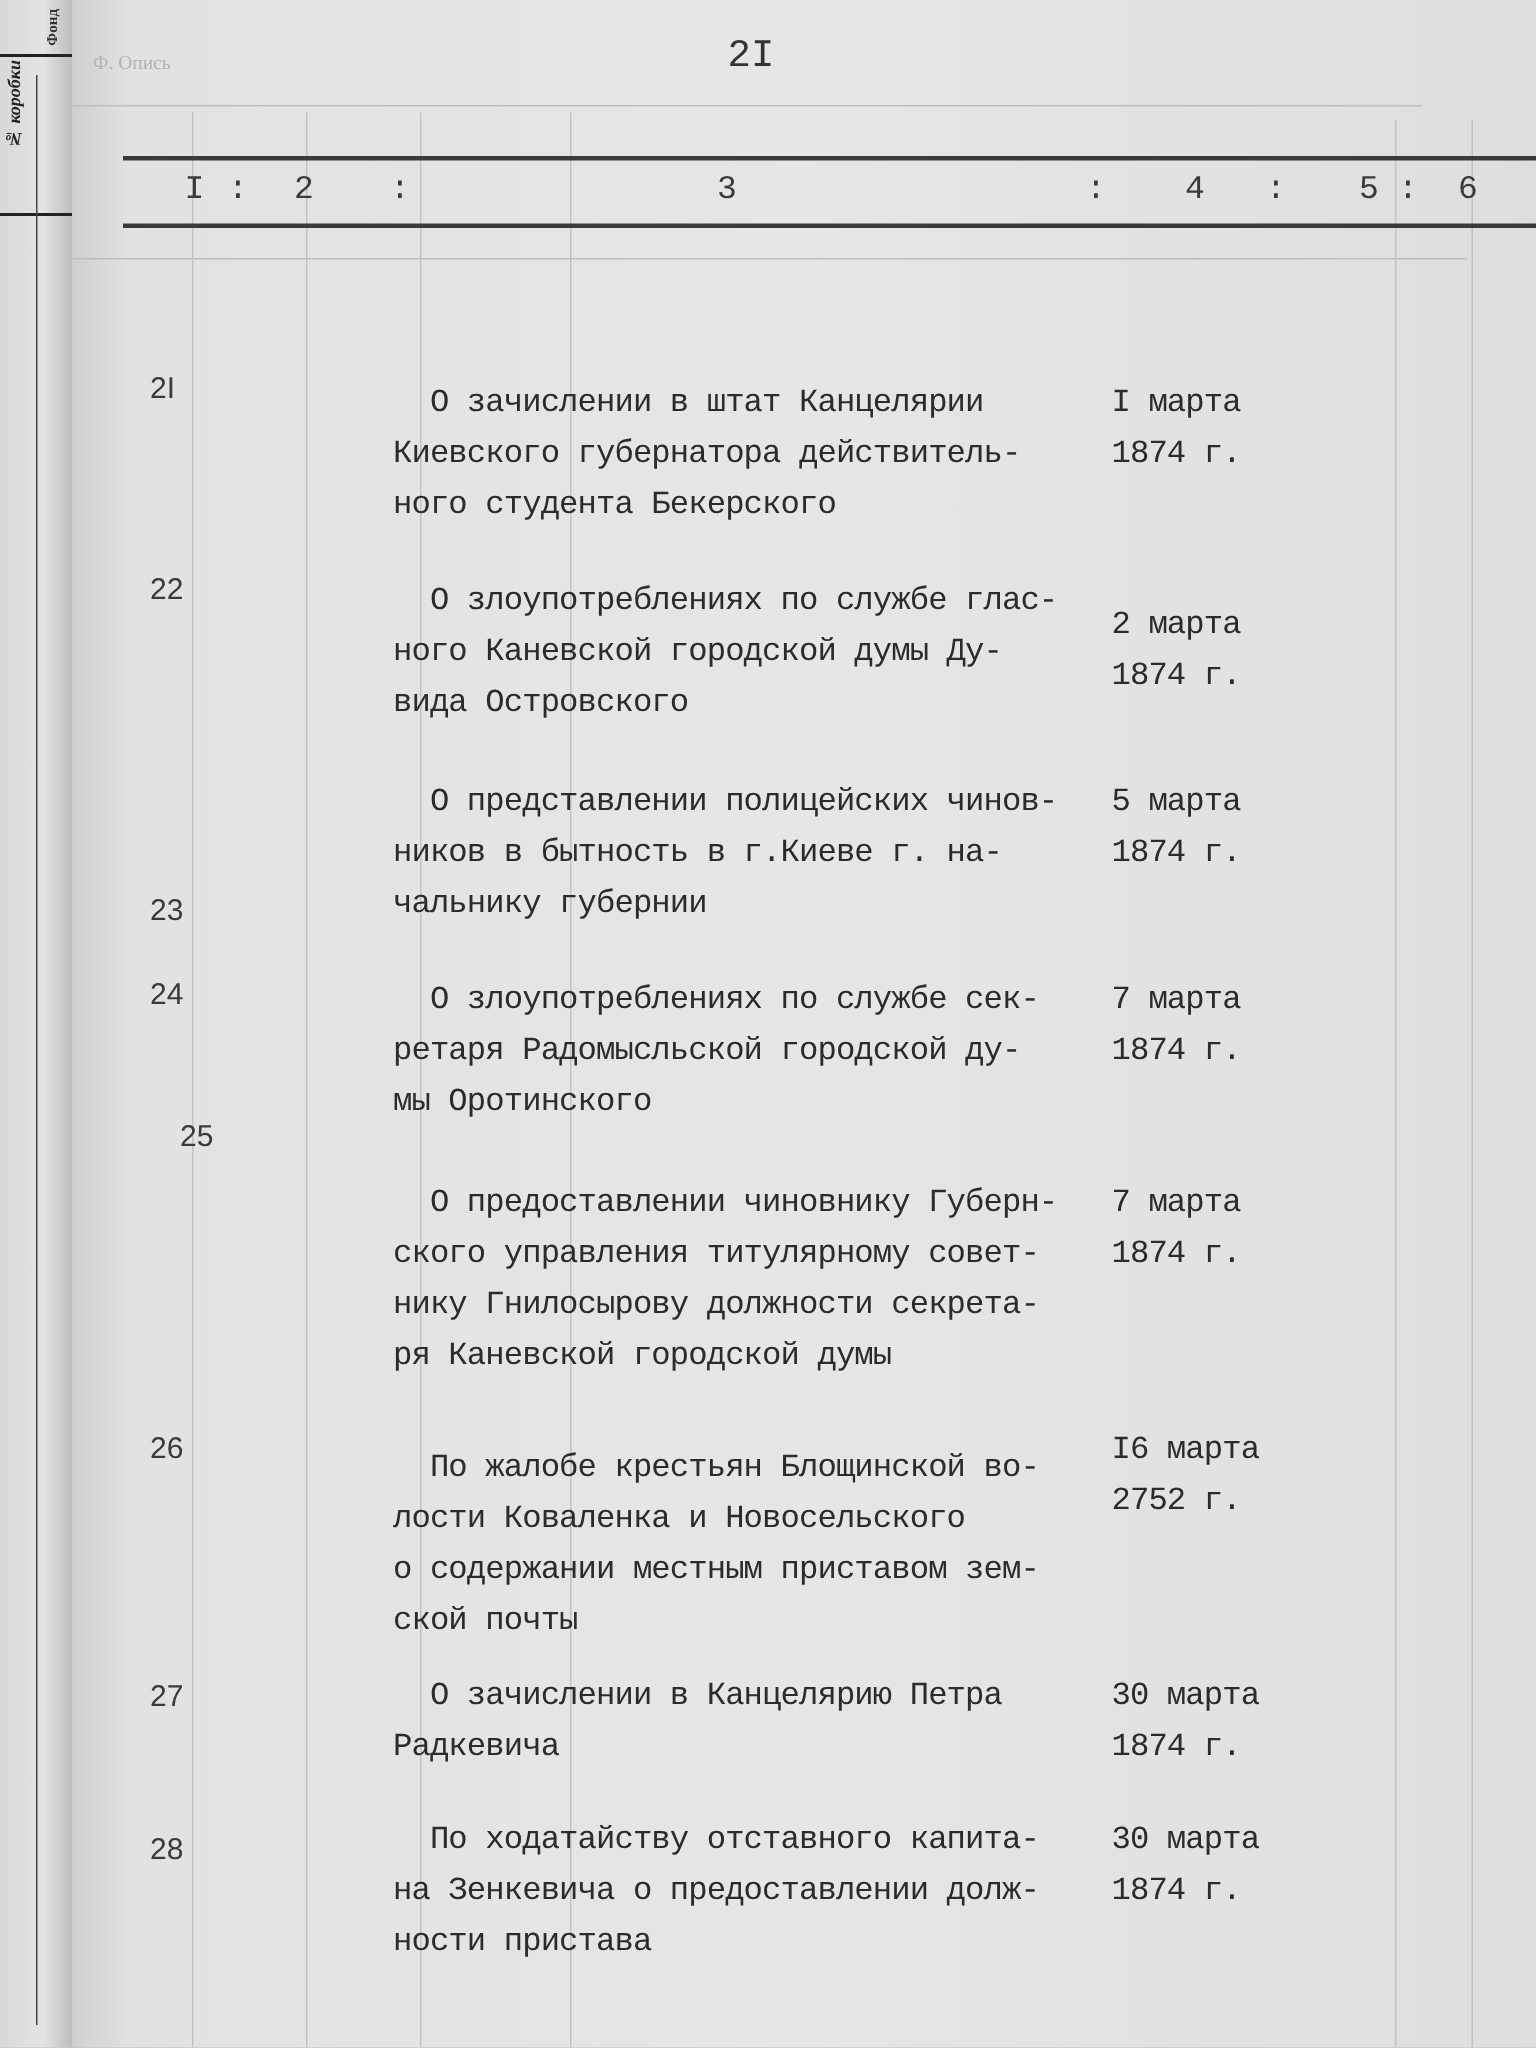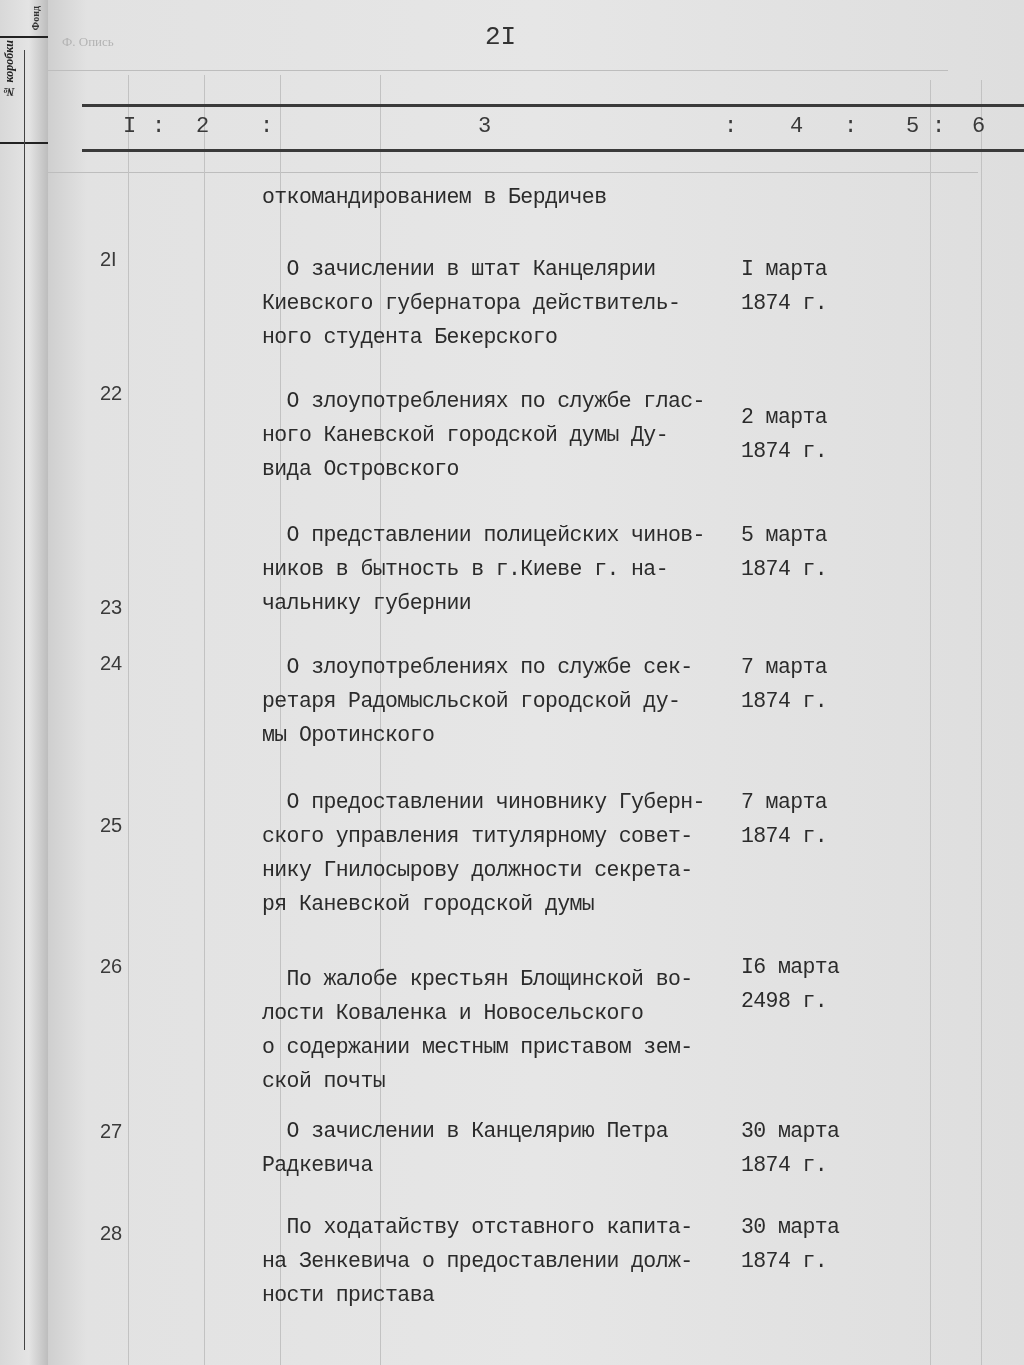--- a/index.html
+++ b/index.html
@@ -164,21 +164,20 @@
     <span class="hcell" style="left:212px;">:</span>
     <span class="hcell" style="left:430px;">3</span>
     <span class="hcell" style="left:676px;">:</span>
     <span class="hcell" style="left:742px;">4</span>
     <span class="hcell" style="left:796px;">:</span>
     <span class="hcell" style="left:858px;">5</span>
     <span class="hcell" style="left:884px;">:</span>
     <span class="hcell" style="left:924px;">6</span>
   </div>
 
-  <div class="entry-text" style="top:180px;">откомандированием в Бердичев</div>
 
   <div class="entry-num" style="top:248px;">2I</div>
   <div class="entry-text" style="top:252px;">  О зачислении в штат Канцелярии
 Киевского губернатора действитель-
 ного студента Бекерского</div>
   <div class="entry-date" style="top:252px;">I марта
 1874 г.</div>
 
   <div class="entry-num" style="top:382px;">22</div>
   <div class="entry-text" style="top:384px;">  О злоупотреблениях по службе глас-
@@ -194,35 +193,35 @@
   <div class="entry-date" style="top:518px;">5 марта
 1874 г.</div>
 
   <div class="entry-num" style="top:652px;">24</div>
   <div class="entry-text" style="top:650px;">  О злоупотреблениях по службе сек-
 ретаря Радомысльской городской ду-
 мы Оротинского</div>
   <div class="entry-date" style="top:650px;">7 марта
 1874 г.</div>
 
-  <div class="entry-num" style="top:814px;">25</div>
+  <div class="entry-num" style="top:747px;margin-left:20px;">25</div>
   <div class="entry-text" style="top:785px;">  О предоставлении чиновнику Губерн-
 ского управления титулярному совет-
 нику Гнилосырову должности секрета-
 ря Каневской городской думы</div>
   <div class="entry-date" style="top:785px;">7 марта
 1874 г.</div>
 
   <div class="entry-num" style="top:955px;">26</div>
   <div class="entry-text" style="top:950px;margin-top:12px;">  По жалобе крестьян Блощинской во-
 лости Коваленка и Новосельского
 о содержании местным приставом зем-
 ской почты</div>
   <div class="entry-date" style="top:950px;">I6 марта
-2498 г.</div>
+2752 г.</div>
 
   <div class="entry-num" style="top:1120px;">27</div>
   <div class="entry-text" style="top:1114px;">  О зачислении в Канцелярию Петра
 Радкевича</div>
   <div class="entry-date" style="top:1114px;">30 марта
 1874 г.</div>
 
   <div class="entry-num" style="top:1222px;">28</div>
   <div class="entry-text" style="top:1210px;">  По ходатайству отставного капита-
 на Зенкевича о предоставлении долж-

